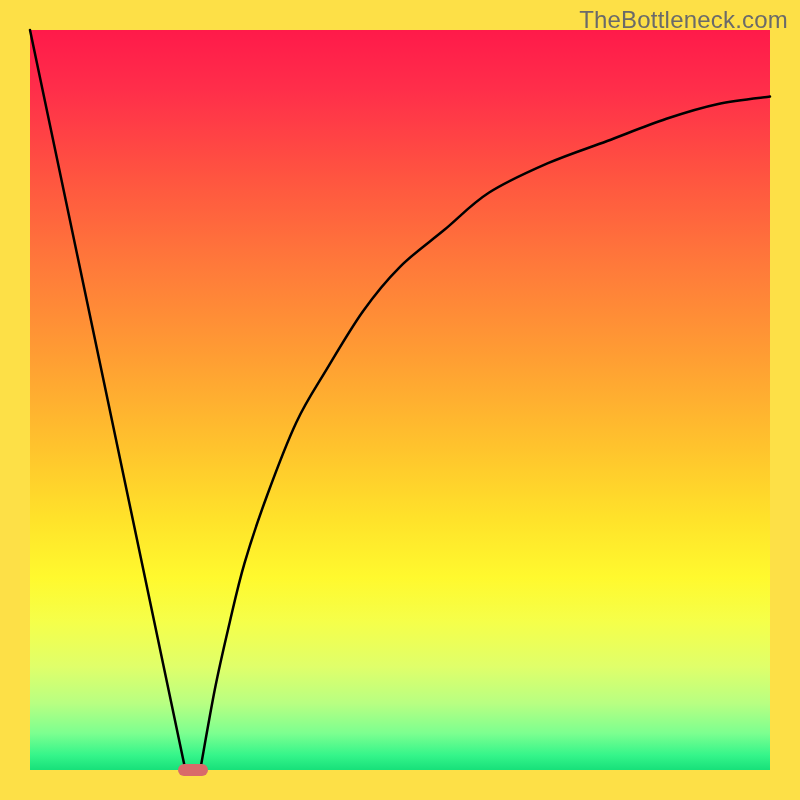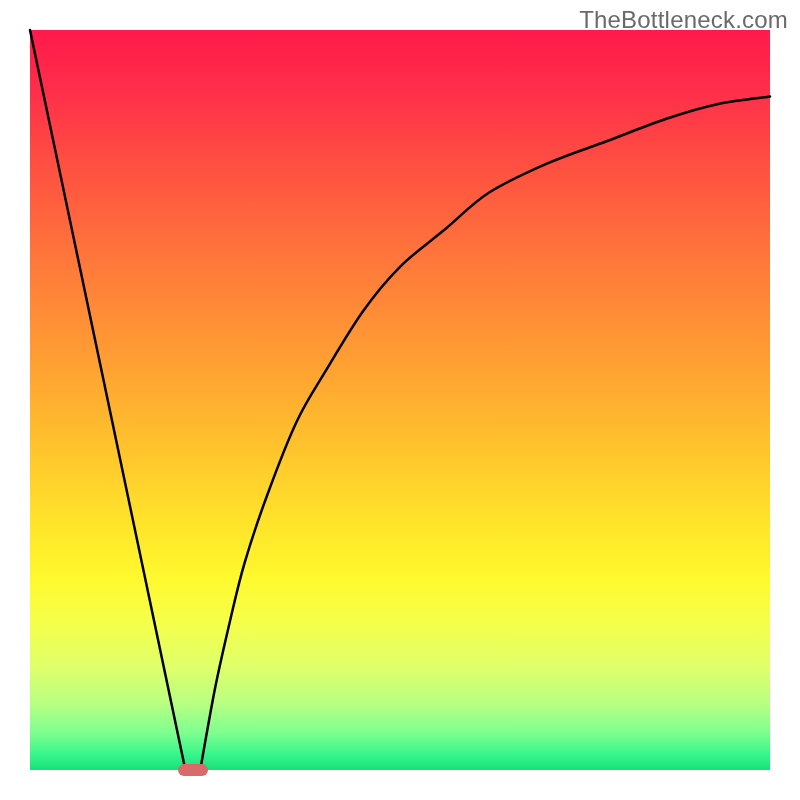--- a/index.html
+++ b/index.html
@@ -10,21 +10,21 @@
     overflow: hidden;
     background: #000;
     font-family: Arial, Helvetica, sans-serif;
   }
   .frame {
     position: absolute;
     left: 0;
     top: 0;
     width: 800px;
     height: 800px;
-    background: #ffffff;
+    background: #fde047;
   }
   .plot-area {
     position: absolute;
     left: 30px;
     top: 30px;
     width: 740px;
     height: 740px;
     background: linear-gradient(to bottom,
       #ff1a4a 0%,
       #ff2e4a 8%,

